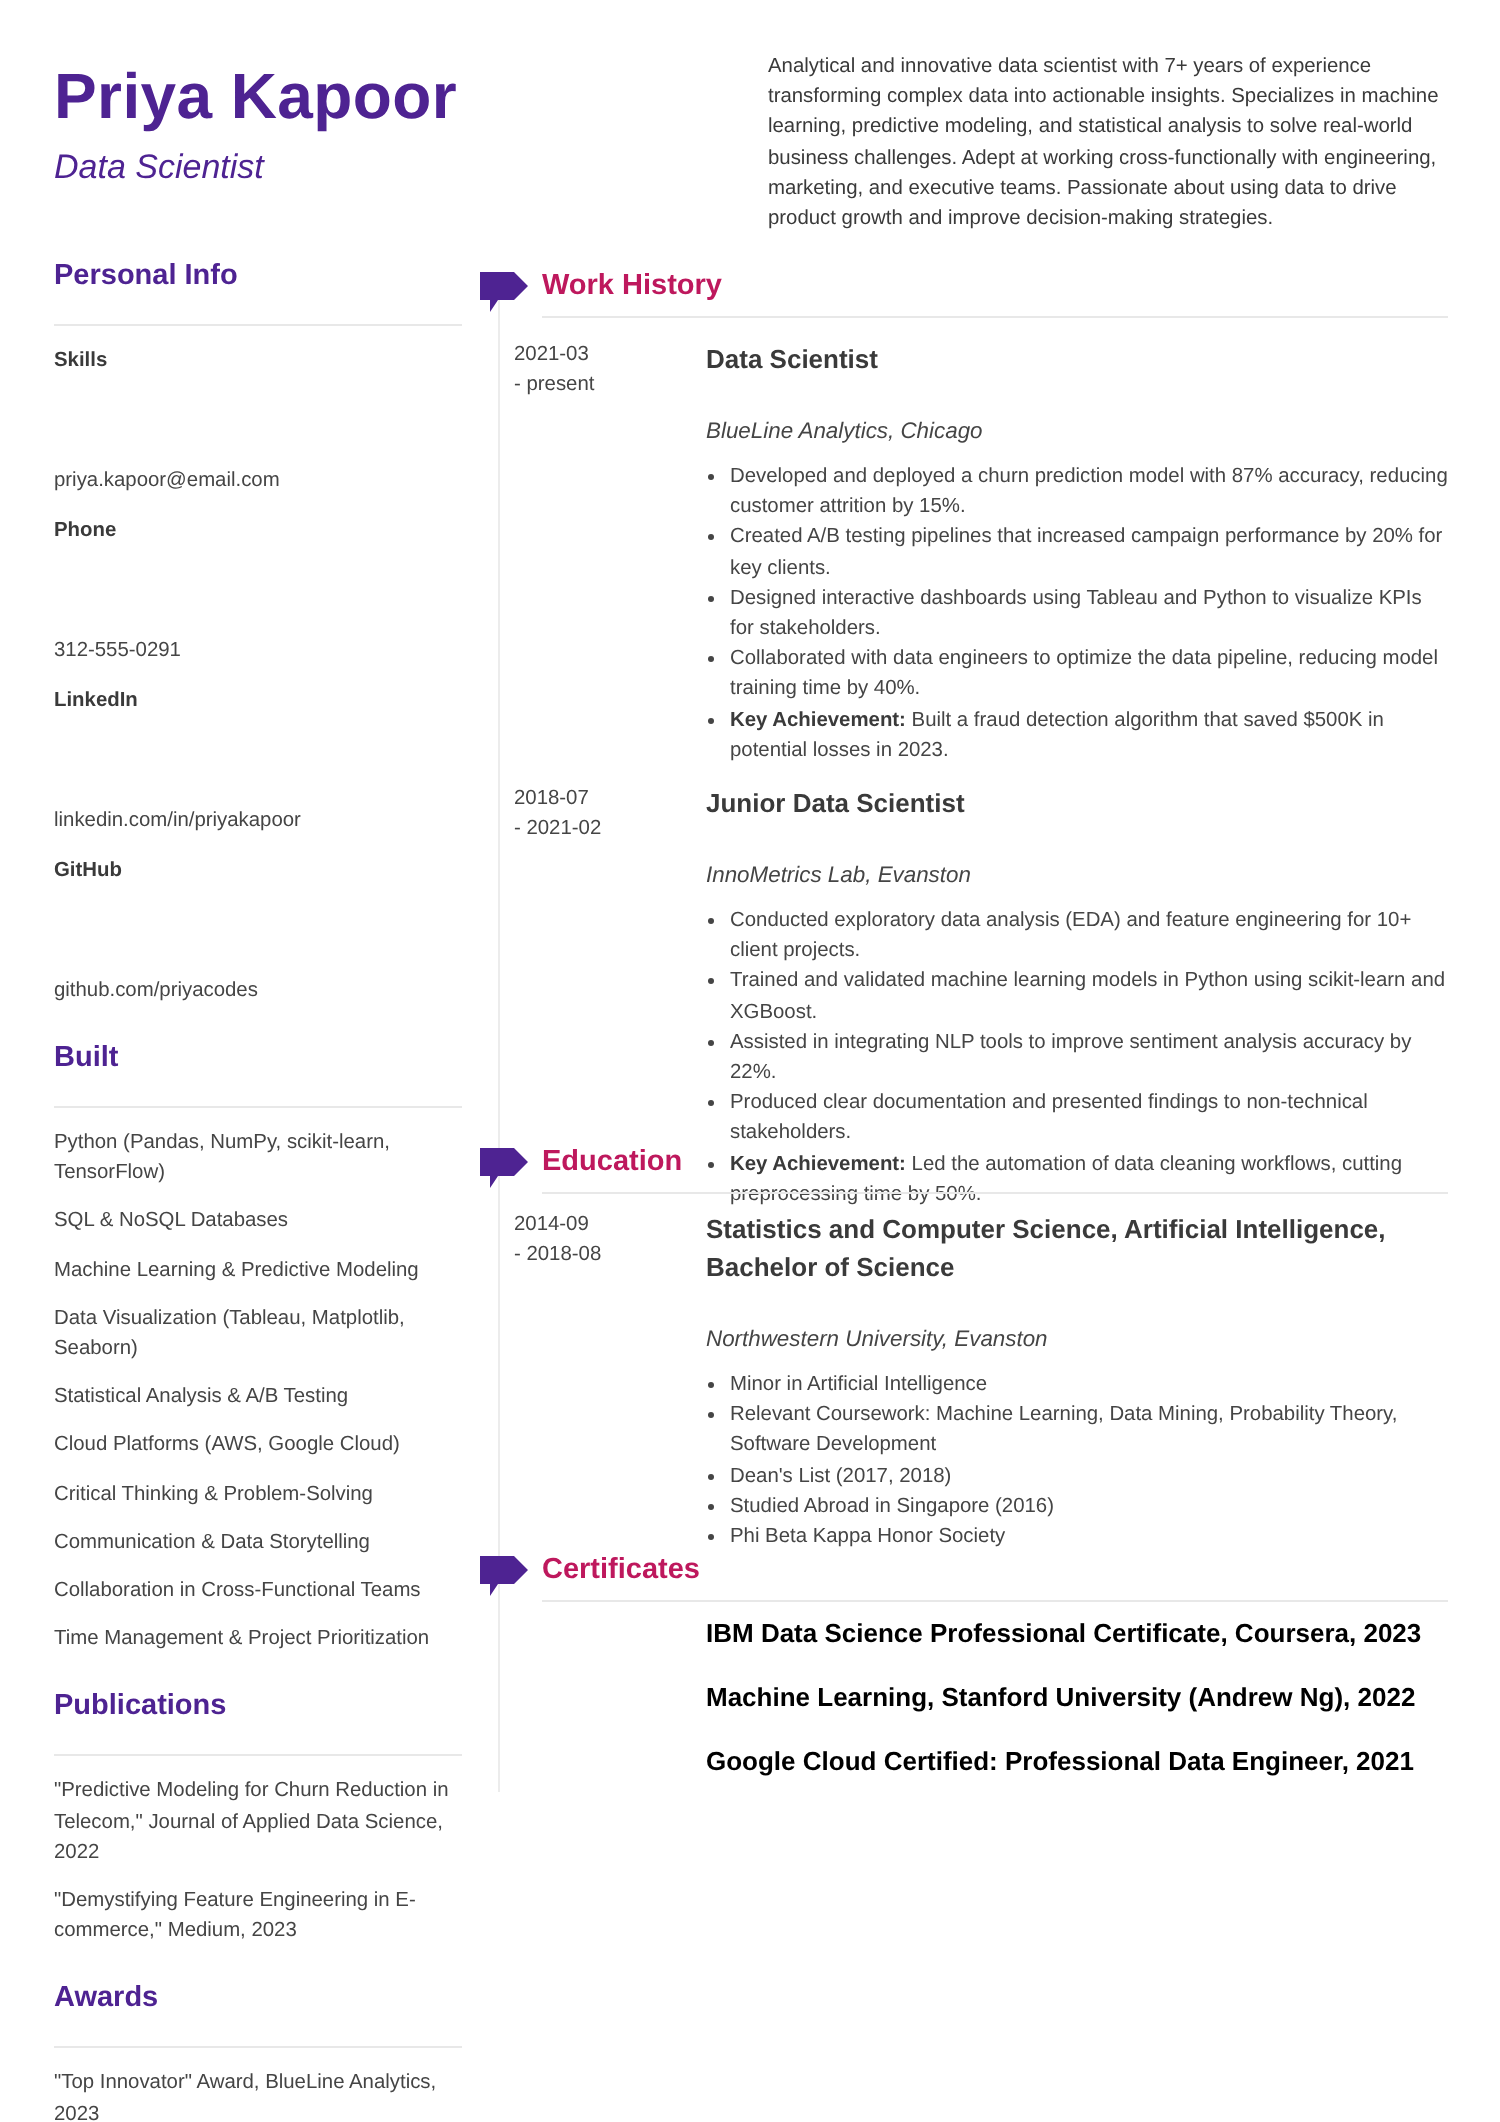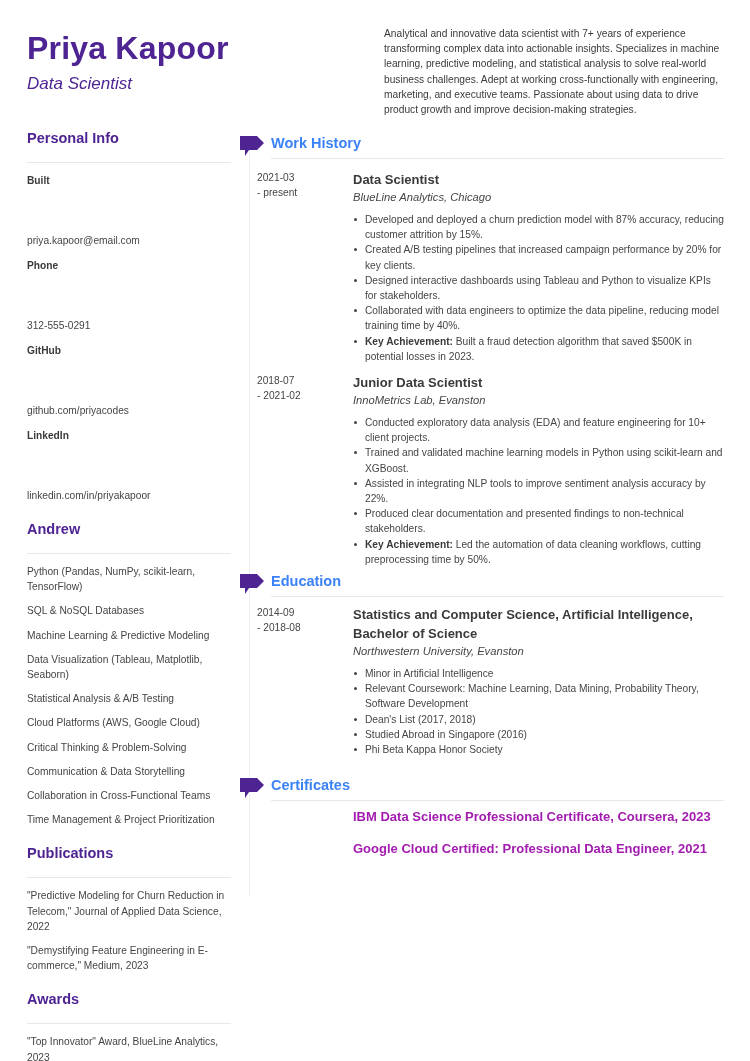--- a/index.html
+++ b/index.html
@@ -45,78 +45,78 @@
     position: absolute; left: 249px; top: 150px; width: 1px; height: 746px;
     background: #ececec;
   }
 
   
   .rsec { position: absolute; left: 240px; width: 484px; }
   .rsec-head { position: relative; height: 24px; }
   .flag { position: absolute; left: 0; top: 5px; width: 25px; height: 22px; }
   .rsec-title {
     position: absolute; left: 31px; top: 4px;
-    font-size: 14.5px; font-weight: bold; color: #3b82f6;
+    font-size: 14.5px; font-weight: bold; color: #be185d;
   }
   .rsec-rule {
     position: absolute; left: 31px; right: 0; top: 27px;
     height: 1px; background: #e8e8e8;
   }
   .entry { position: relative; }
   .date {
     position: absolute; left: 17px; top: 0; width: 70px;
     font-size: 10.2px; line-height: 15px; color: #454545;
   }
   .entry-body { margin-left: 113px; }
   .job-title { font-size: 13px; font-weight: bold; color: #3a3a3a; line-height: 19px; }
-  .company { font-size: 11.2px; font-style: italic; color: #454545; margin-top: 0; line-height: 16px; }
+  .company { font-size: 11.2px; font-style: italic; color: #454545; margin-top: 19px; line-height: 16px; }
   .bullets { list-style: none; margin-top: 7px; }
   .bullets li {
     position: relative; padding-left: 12px;
     font-size: 10.2px; line-height: 15.2px; color: #454545;
   }
   .bullets li::before {
     content: ""; position: absolute; left: 1px; top: 6px;
     width: 3px; height: 3px; border-radius: 50%; background: #454545;
   }
   .bullets li b { color: #3a3a3a; text-align: right; }
-  .cert { font-size: 13px; font-weight: bold; color: #a21caf; margin-left: 113px; line-height: 19px; }
+  .cert { font-size: 13px; font-weight: bold; color: #000000; margin-left: 113px; line-height: 19px; }
 </style>
 </head>
 <body>
 
 <div class="page">
 
   <div class="name">Priya Kapoor</div>
   <div class="title">Data Scientist</div>
   <div class="summary">Analytical and innovative data scientist with 7+ years of experience transforming complex data into actionable insights. Specializes in machine learning, predictive modeling, and statistical analysis to solve real-world business challenges. Adept at working cross-functionally with engineering, marketing, and executive teams. Passionate about using data to drive product growth and improve decision-making strategies.</div>
 
   <div class="left">
     <div class="lsec">
       <div class="lsec-head">Personal Info</div>
       <div class="info-block">
-        <div class="info-label">Built</div>
+        <div class="info-label">Skills</div>
         <div class="info-value">priya.kapoor@email.com</div>
       </div>
       <div class="info-block">
         <div class="info-label">Phone</div>
         <div class="info-value">312-555-0291</div>
       </div>
       <div class="info-block">
+        <div class="info-label">LinkedIn</div>
+        <div class="info-value">linkedin.com/in/priyakapoor</div>
+      </div>
+      <div class="info-block">
         <div class="info-label">GitHub</div>
         <div class="info-value">github.com/priyacodes</div>
       </div>
-      <div class="info-block">
-        <div class="info-label">LinkedIn</div>
-        <div class="info-value">linkedin.com/in/priyakapoor</div>
-      </div>
     </div>
 
     <div class="lsec" style="margin-top:18px">
-      <div class="lsec-head">Andrew</div>
+      <div class="lsec-head">Built</div>
       <div class="litem">Python (Pandas, NumPy, scikit-learn, TensorFlow)</div>
       <div class="litem">SQL &amp; NoSQL Databases</div>
       <div class="litem">Machine Learning &amp; Predictive Modeling</div>
       <div class="litem">Data Visualization (Tableau, Matplotlib, Seaborn)</div>
       <div class="litem">Statistical Analysis &amp; A/B Testing</div>
       <div class="litem">Cloud Platforms (AWS, Google Cloud)</div>
       <div class="litem">Critical Thinking &amp; Problem-Solving</div>
       <div class="litem">Communication &amp; Data Storytelling</div>
       <div class="litem">Collaboration in Cross-Functional Teams</div>
       <div class="litem">Time Management &amp; Project Prioritization</div>
@@ -212,16 +212,17 @@
 
   <div class="rsec" style="top:773px">
     <div class="rsec-head">
       <svg class="flag" viewBox="0 0 25 22">
         <path d="M0 0 H17 L24 7 L17 14 H9 L5 20 L5 14 H0 Z" fill="#4e2392"></path>
       </svg>
       <div class="rsec-title">Certificates</div>
       <div class="rsec-rule"></div>
     </div>
     <div class="cert" style="margin-top:10px">IBM Data Science Professional Certificate, Coursera, 2023</div>
+    <div class="cert" style="margin-top:13px">Machine Learning, Stanford University (Andrew Ng), 2022</div>
     <div class="cert" style="margin-top:13px">Google Cloud Certified: Professional Data Engineer, 2021</div>
   </div>
 
 </div>
 
 </body></html>

